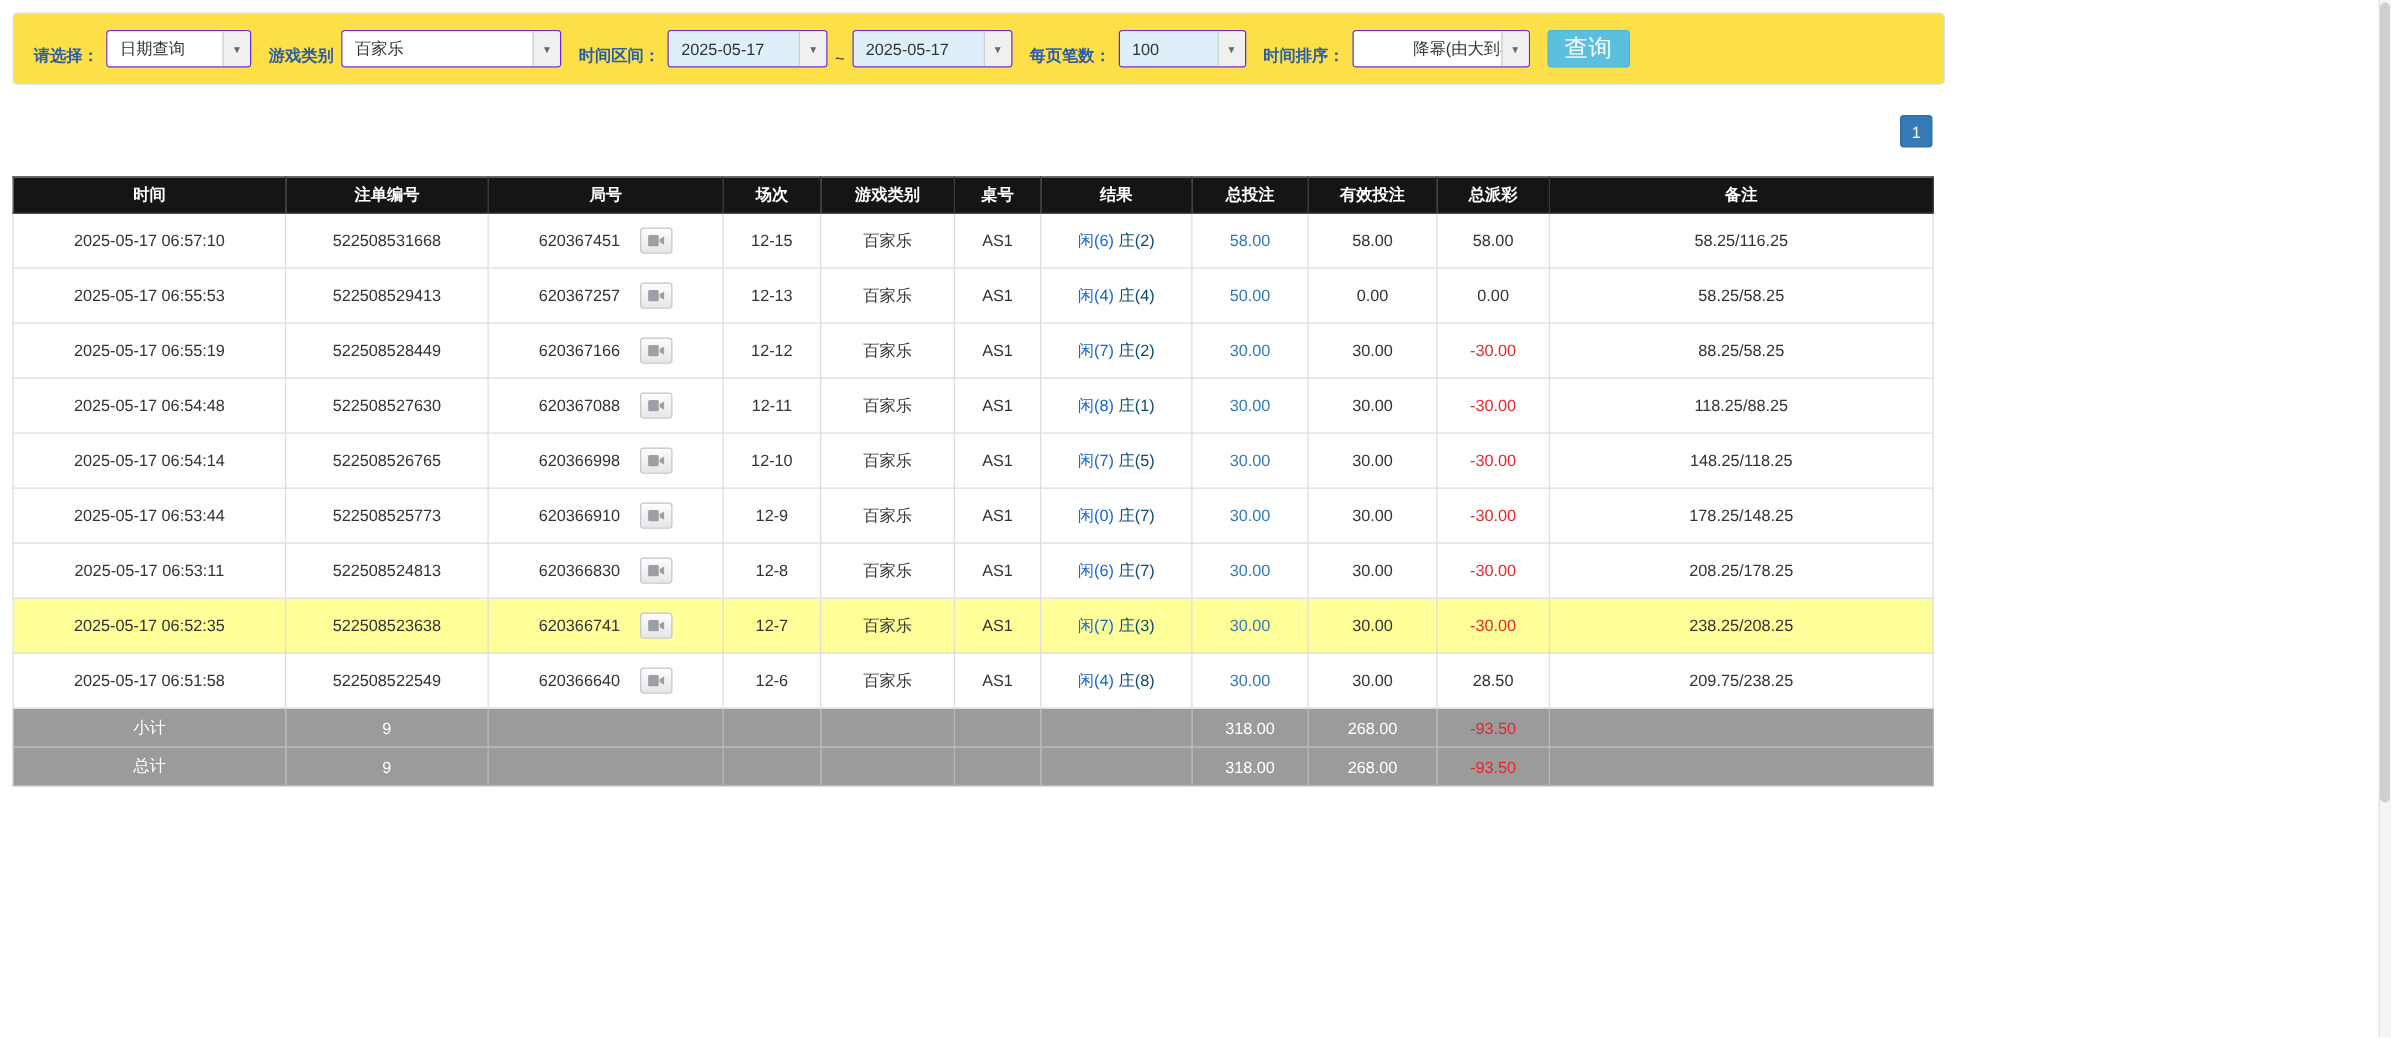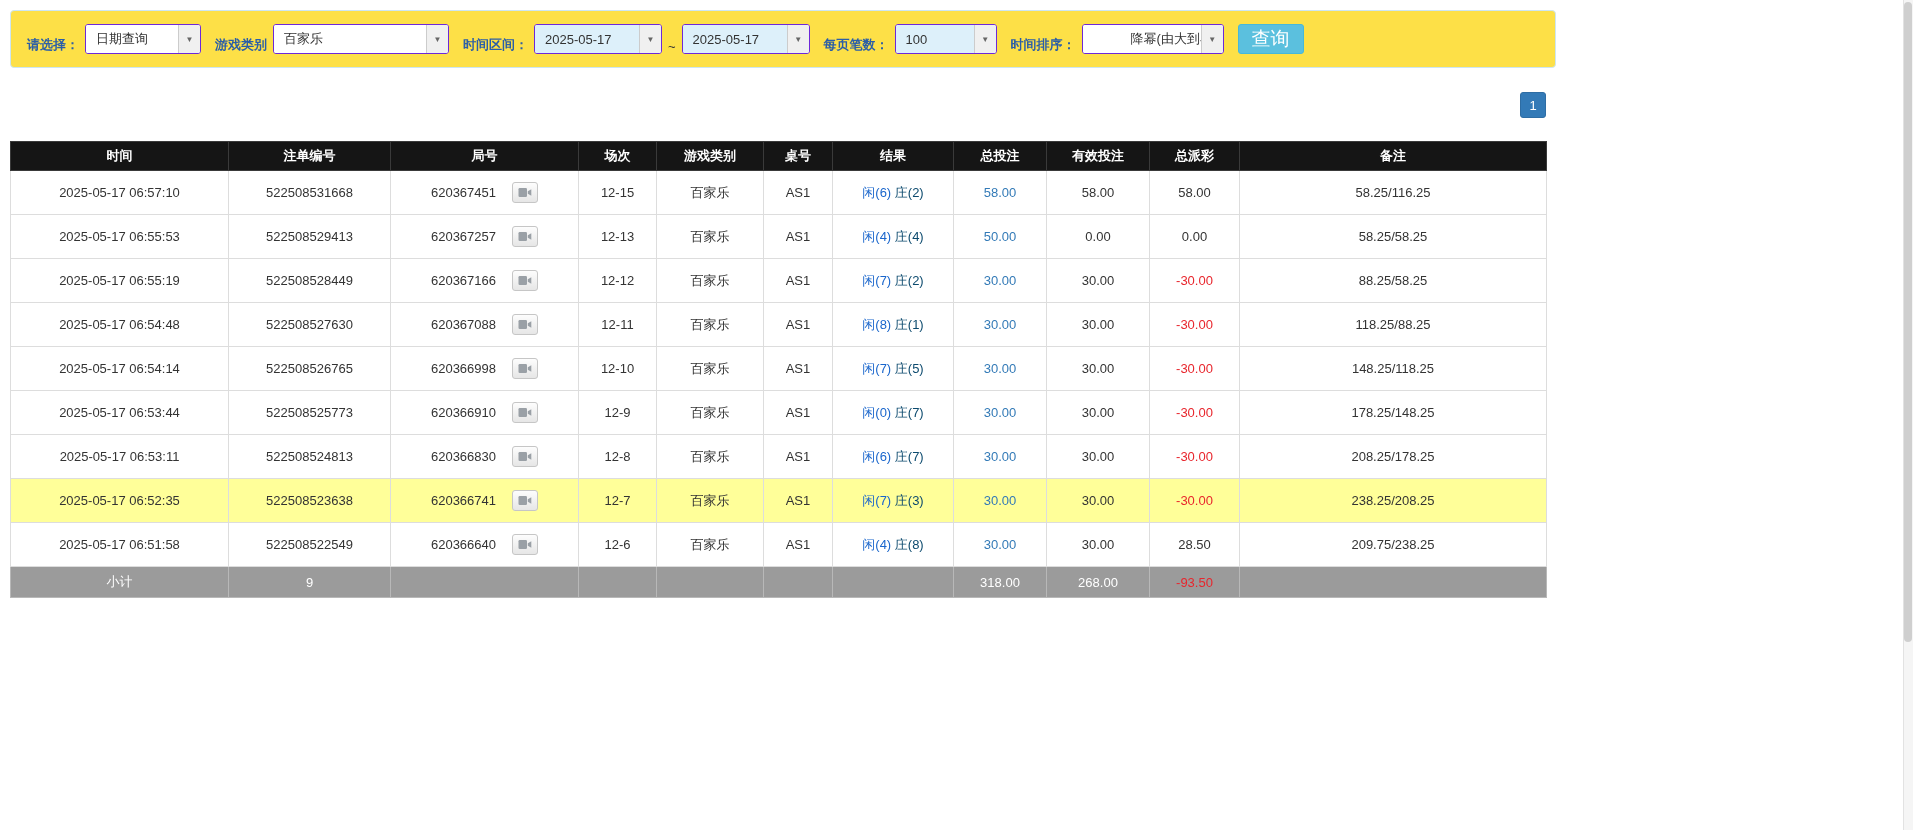--- a/index.html
+++ b/index.html
@@ -456,20 +456,33 @@
           <td></td>
           <td></td>
           <td></td>
           <td></td>
           <td></td>
           <td>318.00</td>
           <td>268.00</td>
           <td class="neg">-93.50</td>
           <td></td>
         </tr>
+        <tr>
+          <td>总计</td>
+          <td>9</td>
+          <td></td>
+          <td></td>
+          <td></td>
+          <td></td>
+          <td></td>
+          <td>318.00</td>
+          <td>268.00</td>
+          <td class="neg">-93.50</td>
+          <td></td>
+        </tr>
       </tfoot>
   </table>
 
 </div>
 
 <div class="scroll-track">
   <div class="scroll-thumb"></div>
 </div>
 
 </body></html>

